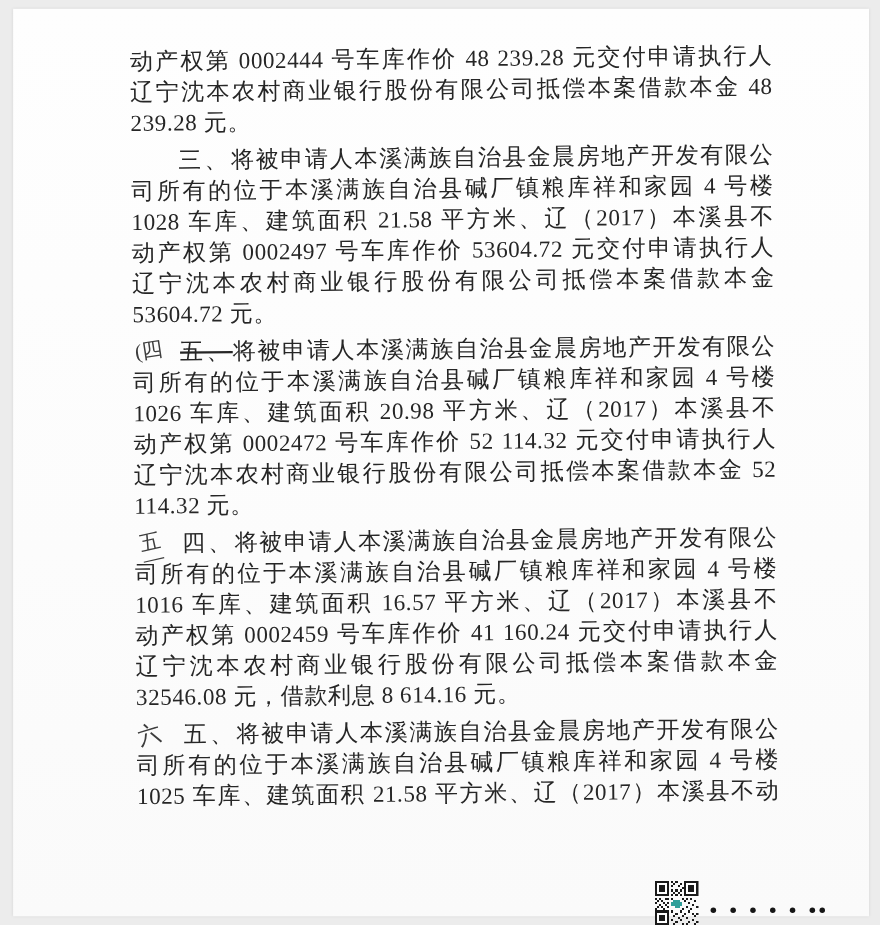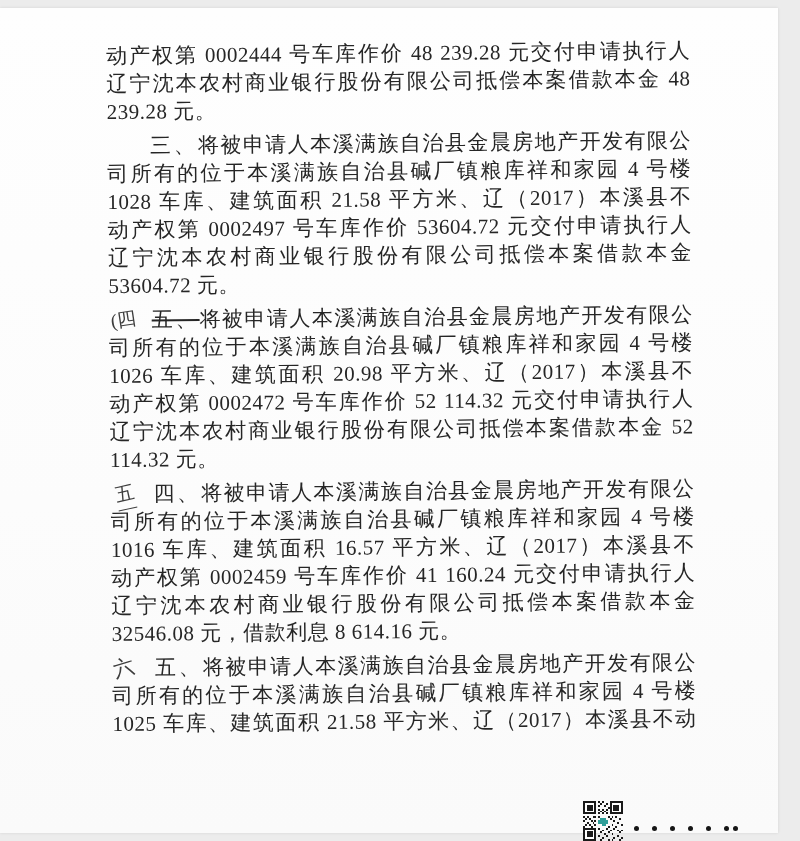--- a/index.html
+++ b/index.html
@@ -2,21 +2,21 @@
 <html><head>
 <meta charset="utf-8">
 <style>
   html,body{margin:0;padding:0;}
   body{
     width:800px;height:841px;position:relative;overflow:hidden;
     background:#ececec;
     font-family:"Liberation Serif","DejaVu Serif",serif;
   }
   .page{
-    position:absolute;left:0;top:8px;width:778px;height:825px;
+    position:absolute;left:12px;top:8px;width:778px;height:825px;
     background:linear-gradient(180deg,#fefefe 0%,#fcfcfc 60%,#fafafa 100%);
     box-shadow:0 0 3px rgba(0,0,0,0.10);
   }
   .content{
     position:absolute;left:106px;top:34px;width:584px;
     transform:rotate(-0.55deg);transform-origin:0 0;
   }
   .para{margin:0;}
   .para + .para{margin-top:6px;}
   .line{

